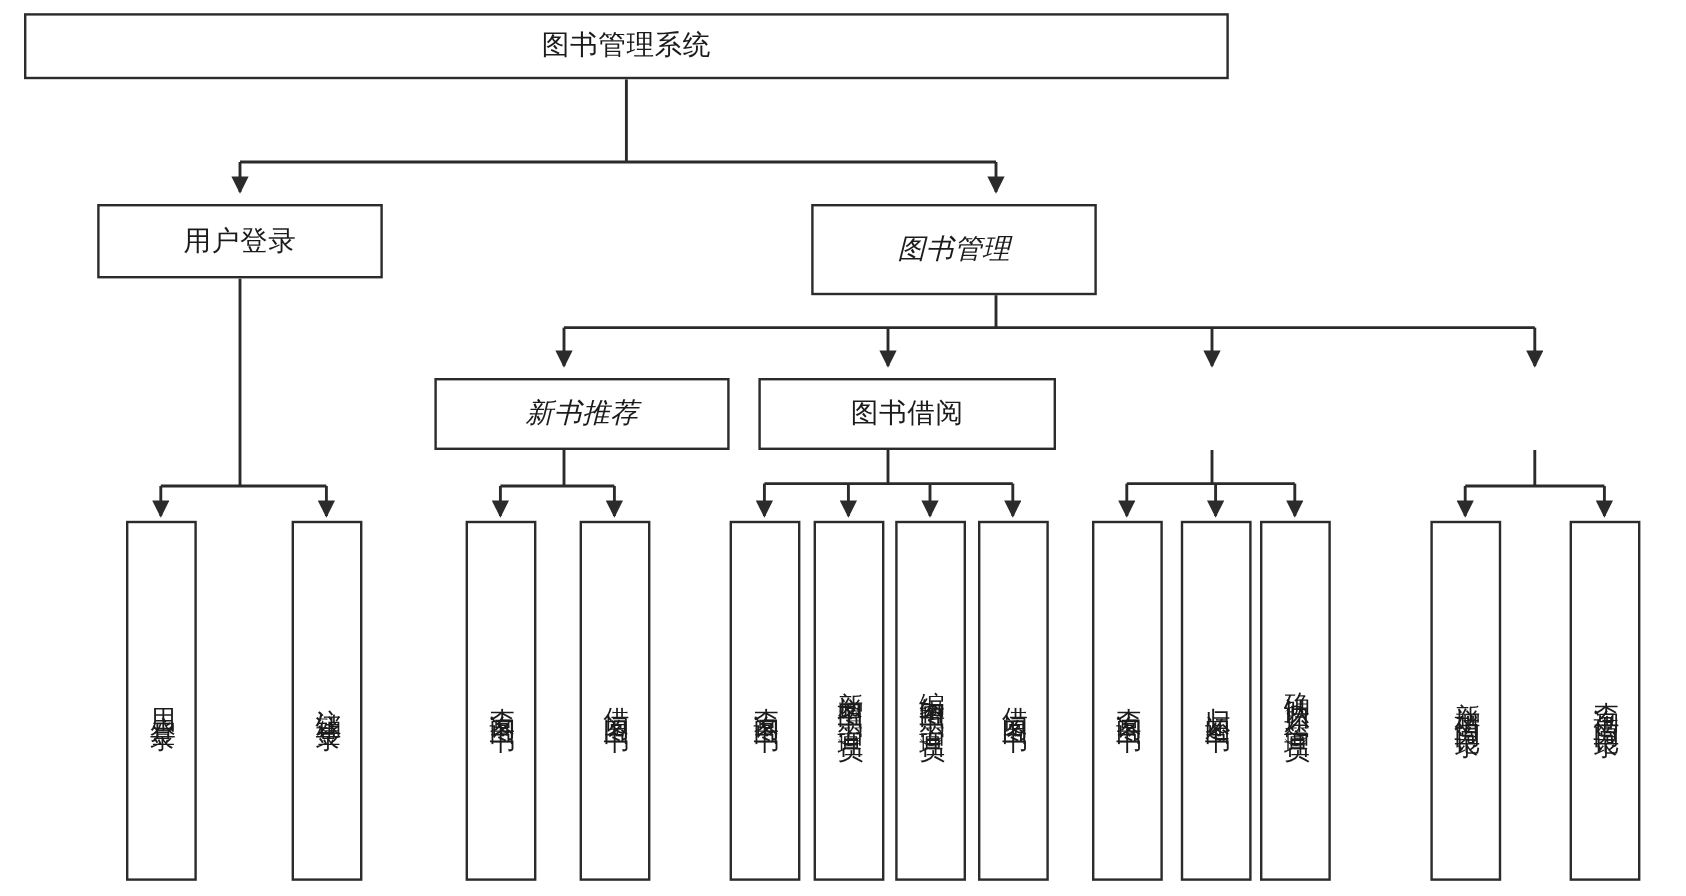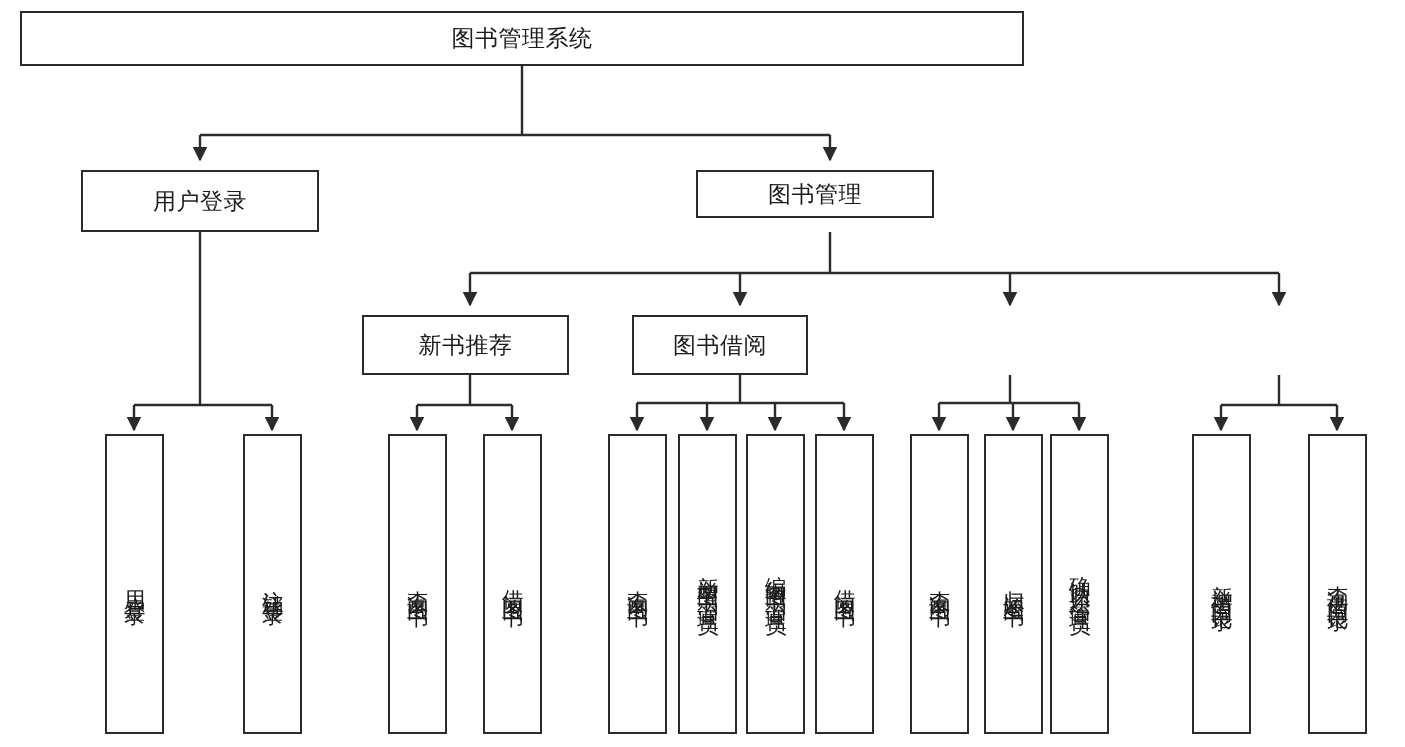--- a/index.html
+++ b/index.html
@@ -127,28 +127,28 @@
     </g>
   </svg>
 
   <div class="node h root" style="left:20px; top:11px; width:1004px; height:55px;">
     <span class="htext">图书管理系统</span>
   </div>
 
   <div class="node h" style="left:81px; top:170px; width:238px; height:62px;">
     <span class="htext">用户登录</span>
   </div>
-  <div class="node h" style="left:696px; top:170px; width:238px; height:48px;">
+  <div class="node h" style="left:676px; top:170px; width:238px; height:76px;font-style:italic;">
     <span class="htext">图书管理</span>
   </div>
 
-  <div class="node h" style="left:362px; top:315px; width:207px; height:60px;">
+  <div class="node h" style="left:362px; top:315px; width:246px; height:60px;font-style:italic;">
     <span class="htext">新书推荐</span>
   </div>
-  <div class="node h" style="left:632px; top:315px; width:176px; height:60px;">
+  <div class="node h" style="left:632px; top:315px; width:248px; height:60px;">
     <span class="htext">图书借阅</span>
   </div>
 
   <div class="node v" style="left:105px; top:434px; width:59px; height:300px;">
     <span class="vtext">用户登录</span>
   </div>
   <div class="node v" style="left:243px; top:434px; width:59px; height:300px;">
     <span class="vtext">注销登录</span>
   </div>
 

